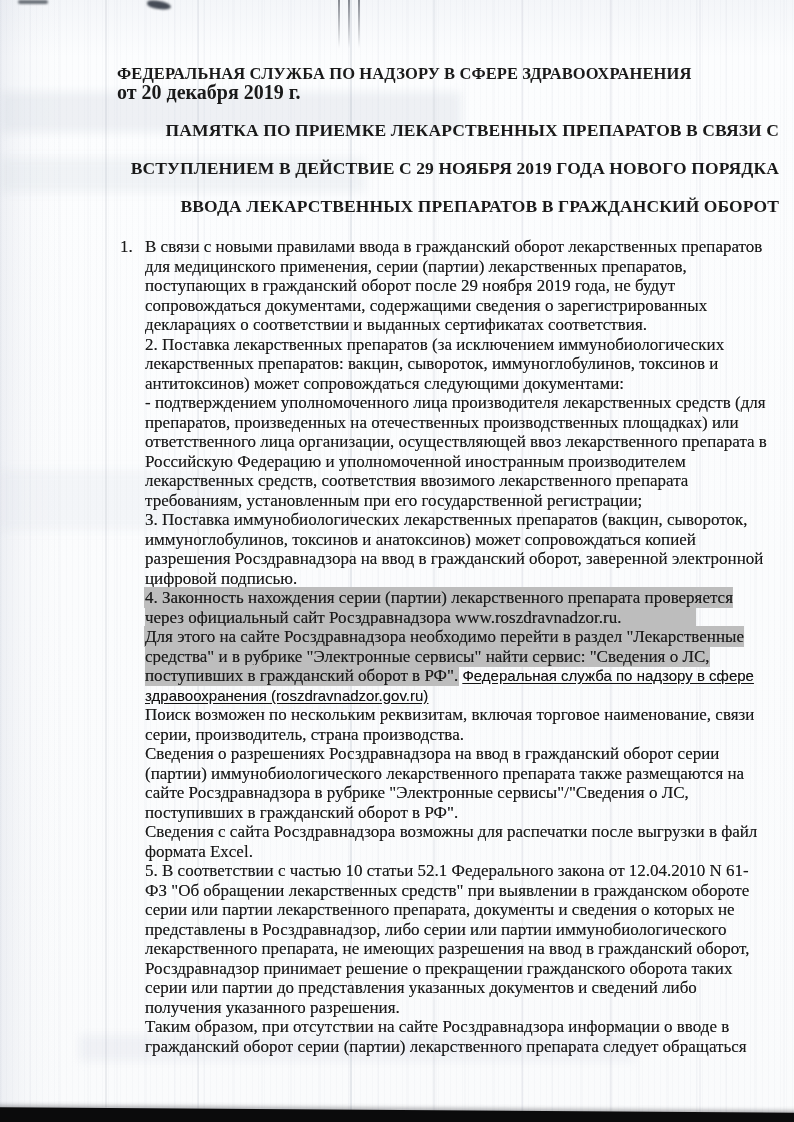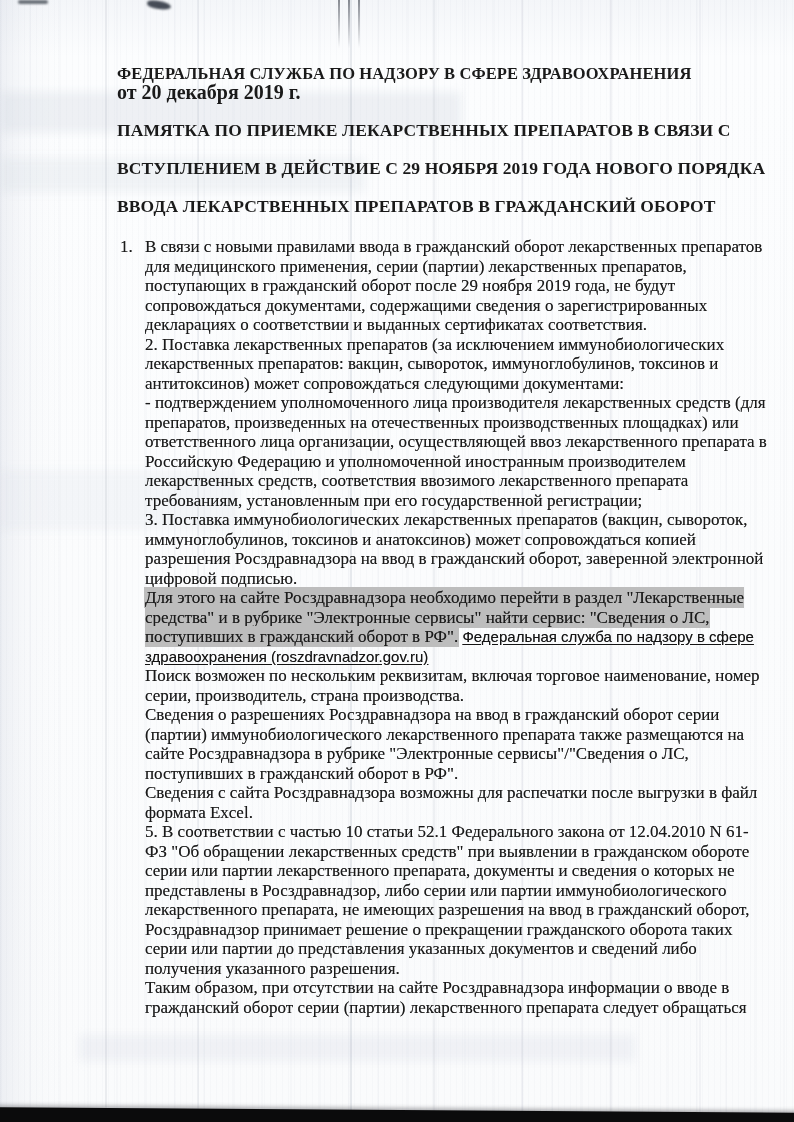--- a/index.html
+++ b/index.html
@@ -27,21 +27,21 @@
     background:repeating-linear-gradient(90deg, rgba(45,50,62,0.55) 0 2px, transparent 2px 10px);
     -webkit-mask:linear-gradient(180deg,#000 0%,transparent 100%); mask:linear-gradient(180deg,#000 0%,transparent 100%); }
   .vline { position:absolute; top:0; width:2px; height:1122px; background:rgba(95,105,128,0.10); }
   .vl1{left:105px;} .vl2{left:197px; background:rgba(95,105,128,0.08);} .vl3{left:350px; background:rgba(95,105,128,0.13);} .vl4{left:433px; background:rgba(95,105,128,0.08);} .vl5{left:521px; background:rgba(95,105,128,0.06);} .vl6{left:610px; background:rgba(95,105,128,0.07);} .vl7{left:699px; background:rgba(95,105,128,0.06);}
   .bottom-bar { position:absolute; left:-8px; bottom:-8px; width:810px; height:20px; background:#0b0b0c;
     transform:rotate(0.4deg); box-shadow:0 -2px 4px rgba(70,72,78,0.45); }
   
   .doc { position:absolute; left:117px; top:64px; width:662px; }
   .org  { font-weight:bold; font-size:16.5px; line-height:19px; white-space:nowrap; letter-spacing:0.1px; }
   .date { font-weight:bold; font-size:20px;  line-height:19px; }
-  .title { margin-top:9px; font-weight:bold; font-size:17.5px; }
+  .title { margin-top:9px; font-weight:bold; font-size:17.5px;text-align:right; }
   .tline { line-height:38px; white-space:nowrap; letter-spacing:0.1px; }
   .body { position:relative; margin-top:12px; padding-left:28px; width:622px;
     font-size:17px; line-height:19.5px; text-shadow:0 0 0.4px rgba(25,25,25,0.55); }
   .para { margin:0; }
   .num { position:absolute; left:3px; }
   .hl { background:#bdbdbd; box-shadow:0 0 0 1px #bdbdbd; }
   .hl-tail { padding-right:74px; }
   .doclink { font-family:"Liberation Sans", sans-serif; font-size:15px; text-decoration:underline; text-underline-offset:2px; color:#141414; }
 </style>
 </head>
@@ -72,22 +72,23 @@
       <div class="tline">ПАМЯТКА ПО ПРИЕМКЕ ЛЕКАРСТВЕННЫХ ПРЕПАРАТОВ В СВЯЗИ С</div>
       <div class="tline">ВСТУПЛЕНИЕМ В ДЕЙСТВИЕ С 29 НОЯБРЯ 2019 ГОДА НОВОГО ПОРЯДКА</div>
       <div class="tline">ВВОДА ЛЕКАРСТВЕННЫХ ПРЕПАРАТОВ В ГРАЖДАНСКИЙ ОБОРОТ</div>
     </div>
 
     <div class="body">
       <div class="para"><span class="num">1.</span><span>В связи с новыми правилами ввода в гражданский оборот лекарственных препаратов для медицинского применения, серии (партии) лекарственных препаратов, поступающих в гражданский оборот после 29 ноября 2019 года, не будут сопровождаться документами, содержащими сведения о зарегистрированных декларациях о соответствии и выданных сертификатах соответствия.</span></div>
       <div class="para">2. Поставка лекарственных препаратов (за исключением иммунобиологических лекарственных препаратов: вакцин, сывороток, иммуноглобулинов, токсинов и антитоксинов) может сопровождаться следующими документами:</div>
       <div class="para">- подтверждением уполномоченного лица производителя лекарственных средств (для препаратов, произведенных на отечественных производственных площадках) или ответственного лица организации, осуществляющей ввоз лекарственного препарата в Российскую Федерацию и уполномоченной иностранным производителем лекарственных средств, соответствия ввозимого лекарственного препарата требованиям, установленным при его государственной регистрации;</div>
       <div class="para">3. Поставка иммунобиологических лекарственных препаратов (вакцин, сывороток, иммуноглобулинов, токсинов и анатоксинов) может сопровождаться копией разрешения Росздравнадзора на ввод в гражданский оборот, заверенной электронной цифровой подписью.</div>
+      <div class="para"><span class="hl hl-tail">4. Законность нахождения серии (партии) лекарственного препарата проверяется через официальный сайт Росздравнадзора www.roszdravnadzor.ru.</span></div>
       <div class="para"><span class="hl">Для этого на сайте Росздравнадзора необходимо перейти в раздел "Лекарственные средства" и в рубрике "Электронные сервисы" найти сервис: "Сведения о ЛС, поступивших в гражданский оборот в РФ".</span> <span class="doclink">Федеральная служба по надзору в сфере здравоохранения (roszdravnadzor.gov.ru)</span></div>
-      <div class="para">Поиск возможен по нескольким реквизитам, включая торговое наименование, номер серии, производитель, страна производства.</div>
+      <div class="para">Поиск возможен по нескольким реквизитам, включая торговое наименование, связи серии, производитель, страна производства.</div>
       <div class="para">Сведения о разрешениях Росздравнадзора на ввод в гражданский оборот серии (партии) иммунобиологического лекарственного препарата также размещаются на сайте Росздравнадзора в рубрике "Электронные сервисы"/"Сведения о ЛС, поступивших в гражданский оборот в РФ".</div>
       <div class="para">Сведения с сайта Росздравнадзора возможны для распечатки после выгрузки в файл формата Excel.</div>
       <div class="para">5. В соответствии с частью 10 статьи 52.1 Федерального закона от 12.04.2010 N 61-ФЗ "Об обращении лекарственных средств" при выявлении в гражданском обороте серии или партии лекарственного препарата, документы и сведения о которых не представлены в Росздравнадзор, либо серии или партии иммунобиологического лекарственного препарата, не имеющих разрешения на ввод в гражданский оборот, Росздравнадзор принимает решение о прекращении гражданского оборота таких серии или партии до представления указанных документов и сведений либо получения указанного разрешения.</div>
       <div class="para">Таким образом, при отсутствии на сайте Росздравнадзора информации о вводе в гражданский оборот серии (партии) лекарственного препарата следует обращаться</div>
     </div>
   </div>
 
   <div class="bottom-bar"></div>
 </div>
 

